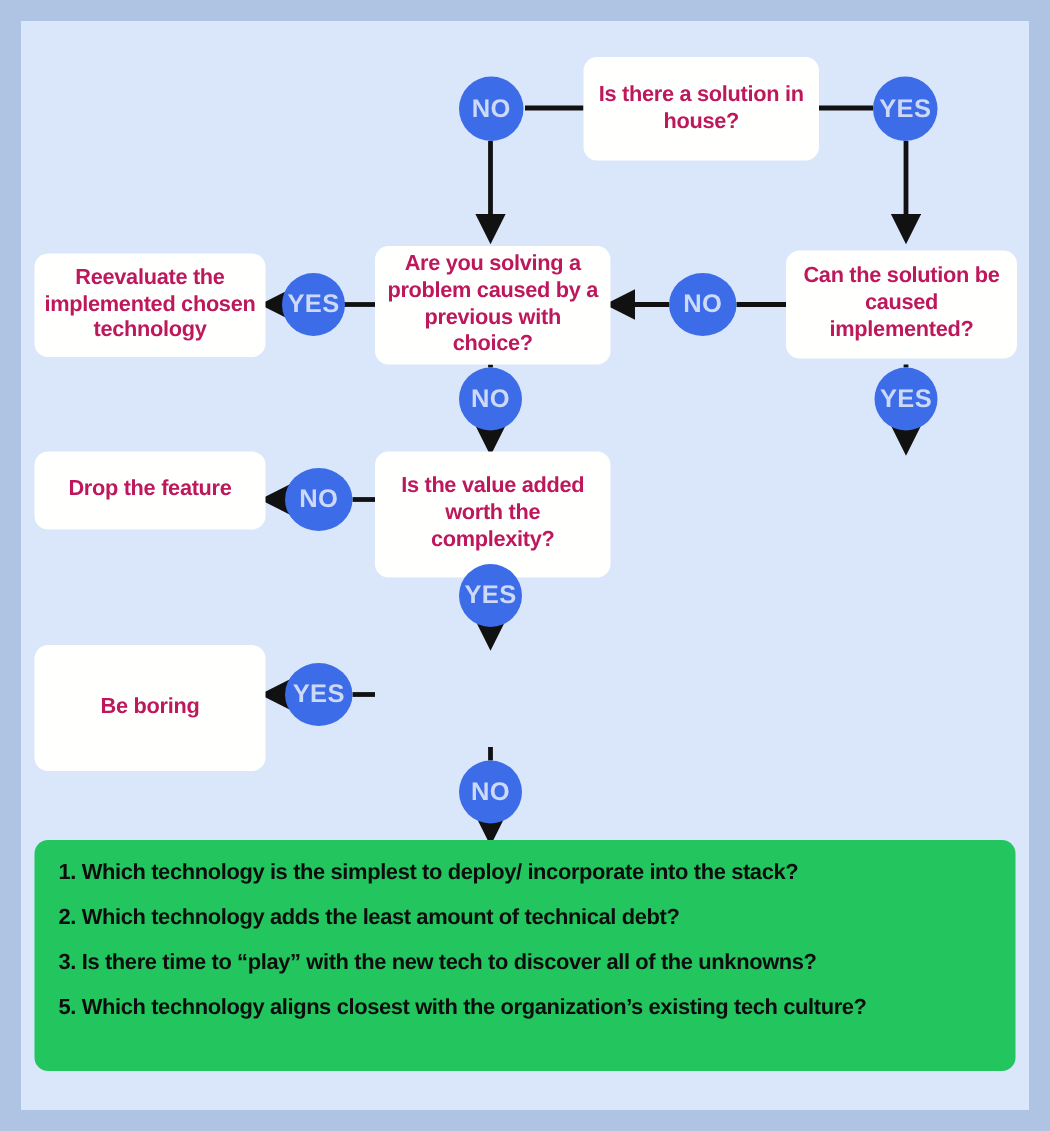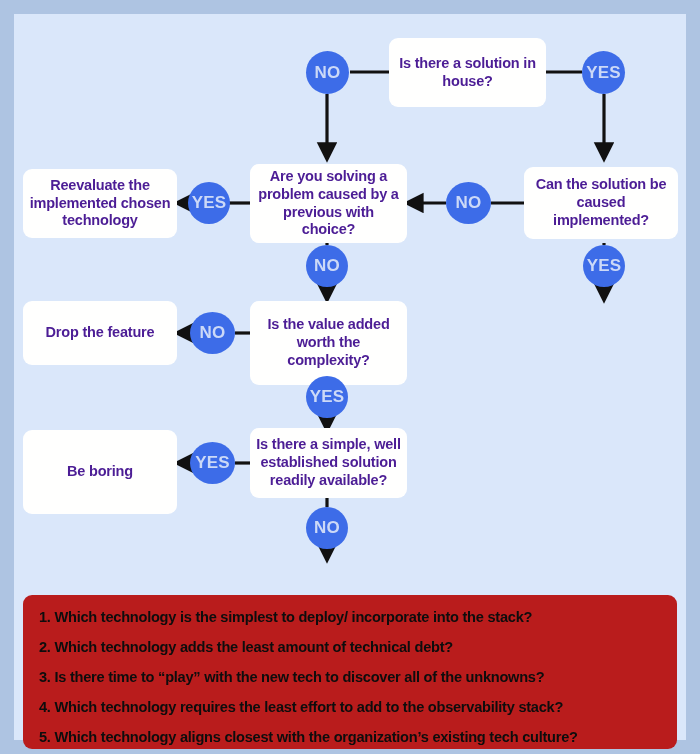--- a/index.html
+++ b/index.html
@@ -18,21 +18,21 @@
   #canvas{position:absolute;left:0;top:0;width:700px;height:754px;}
 
   .node{
     position:absolute;
     background:#fffffe;
     border-radius:9px;
     display:flex;
     align-items:center;
     justify-content:center;
     text-align:center;
-    color:#4c1d95;
+    color:#be185d;
     font-weight:bold;
     font-size:14.5px;
     line-height:1.22;
     letter-spacing:-0.2px;
     padding:4px 6px;
     box-sizing:border-box;
     z-index:3;
   }
 
   .circle{
@@ -161,21 +161,21 @@
   </div>
 
   <div class="circle" style="left: 306px; top: 245px; width: 42px; height: 42px; background: rgb(61, 108, 232); color: rgb(204, 217, 247);">
     <span>NO</span>
   </div>
 
   <div class="circle" style="left: 583px; top: 245px; width: 42px; height: 42px; background: rgb(61, 108, 232); color: rgb(204, 217, 247);">
     <span>YES</span>
   </div>
 
-  <div class="node" style="left: 23px; top: 301px; width: 154px; height: 64px; background: rgb(255, 255, 254);">
+  <div class="node" style="left: 23px; top: 301px; width: 154px; height: 52px; background: rgb(255, 255, 254);">
     <span>Drop the feature</span>
   </div>
 
   <div class="circle" style="left: 190px; top: 312px; width: 45px; height: 42px; background: rgb(61, 108, 232); color: rgb(204, 217, 247);">
     <span>NO</span>
   </div>
 
   <div class="node" style="left: 250px; top: 301px; width: 157px; height: 84px; background: rgb(255, 255, 254);">
     <span>Is the value added worth the complexity?</span>
   </div>
@@ -186,29 +186,25 @@
   </div>
 
   <div class="node" style="left: 23px; top: 430px; width: 154px; height: 84px; background: rgb(255, 255, 254);">
     <span>Be boring</span>
   </div>
 
   <div class="circle" style="left: 190px; top: 442px; width: 45px; height: 42px; background: rgb(61, 108, 232); color: rgb(204, 217, 247);">
     <span>YES</span>
   </div>
 
-  <div class="node" style="left: 250px; top: 428px; width: 157px; height: 70px; background: rgb(255, 255, 254);">
-    <span>Is there a simple, well established solution readily available?</span>
-  </div>
 
   <div class="circle" style="left: 306px; top: 507px; width: 42px; height: 42px; background: rgb(61, 108, 232); color: rgb(204, 217, 247);">
     <span>NO</span>
   </div>
 
-  <div class="listbox" style="background: #b91c1c; margin-top: 35px;">
+  <div class="listbox" style="background: #22c55e;">
     <div class="li">1. Which technology is the simplest to deploy/ incorporate into the stack?</div>
     <div class="li">2. Which technology adds the least amount of technical debt?</div>
     <div class="li">3. Is there time to “play” with the new tech to discover all of the unknowns?</div>
-    <div class="li">4. Which technology requires the least effort to add to the observability stack?</div>
     <div class="li">5. Which technology aligns closest with the organization’s existing tech culture?</div>
   </div>
 
 </div>
 
 </body></html>

